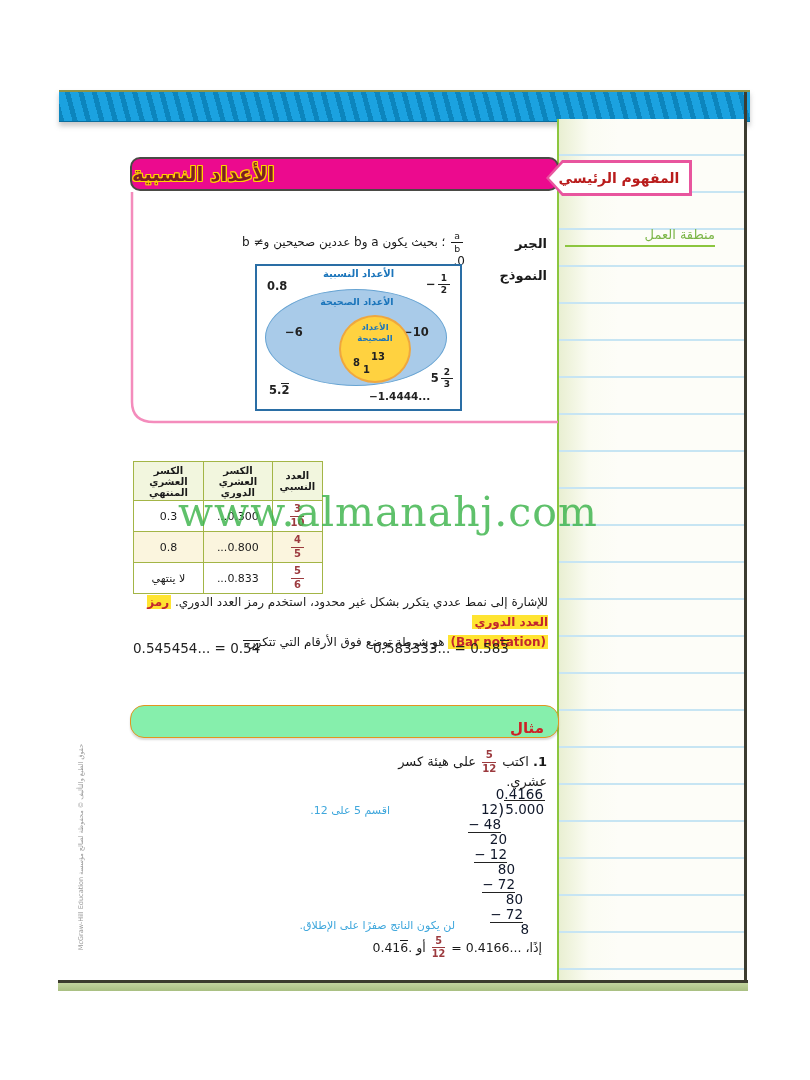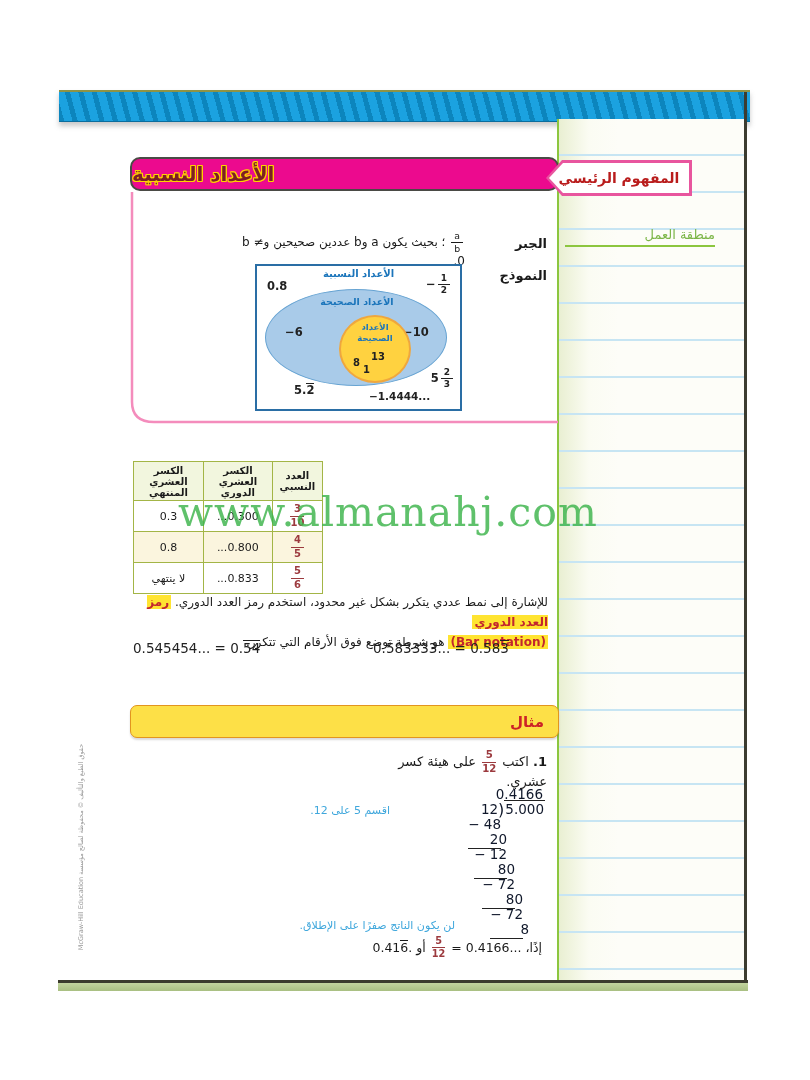--- a/index.html
+++ b/index.html
@@ -83,29 +83,29 @@
   .watermark{position:absolute;left:178px;top:488px;z-index:20;font-family:"DejaVu Serif",serif;
         font-size:41px;color:#3CB44B;opacity:.82;letter-spacing:1px;}
   
   .barnote{position:absolute;left:138px;top:593px;width:410px;font-size:12px;line-height:1.65;}
   .hl{background:#FFE431;color:#C3262E;font-weight:bold;padding:0 2px;}
   .eq{position:absolute;font-size:13.5px;color:#222;direction:ltr;}
   .eq-left{left:133px;top:640px;text-align:center;}
   .eq-right{left:373px;top:640px;}
   
   .ex-banner{position:absolute;left:130px;top:705px;width:429px;height:33px;box-sizing:border-box;
-        background:#fde047;border:1.5px solid #E2951F;border-radius:7px;
-        display:flex;align-items:center;direction:rtl;box-shadow:0 2px 2px rgba(0,0,0,.15);}
+        background:#86efac;border:1.5px solid #E2951F;border-radius:14px;
+        display:flex;align-items:flex-end;direction:rtl;box-shadow:0 2px 2px rgba(0,0,0,.15);}
   .ex-banner span{color:#CC2227;font-weight:bold;font-size:15px;margin-right:14px;}
   .prompt{position:absolute;left:377px;top:750px;width:170px;font-size:13px;direction:rtl;
         text-align:right;}
   .division{position:absolute;left:400px;top:787px;width:145px;text-align:right;
         font-size:13.5px;line-height:15px;color:#0f172a;}
   .dv-line{white-space:nowrap;}
-  .u{border-bottom:1.5px solid #222;padding-bottom:16px;}
+  .u{border-bottom:1.5px solid #222;padding-bottom:0;}
   .pr2{padding-right:2px;} .pr44{padding-right:44px;} .pr38{padding-right:38px;}
   .pr30{padding-right:30px;} .pr22{padding-right:22px;} .pr16{padding-right:16px;}
   .dv-bracket{font-size:16px;vertical-align:-1px;}
   .dv-dividend{border-top:1.6px solid #222;padding:0 1px;}
   .note{position:absolute;color:#3FA7DC;font-size:11px;direction:rtl;text-align:right;}
   .note1{left:250px;top:804px;width:140px;}
   .note2{left:255px;top:919px;width:200px;}
   .conclusion{position:absolute;left:278px;top:936px;width:264px;direction:rtl;
         display:flex;align-items:center;gap:4px;font-size:12.5px;justify-content:flex-start;}
   .conclusion .frac,.prompt .frac{color:#9C3A3E;font-weight:bold;}
@@ -165,21 +165,21 @@
     <span class="v-num" style="left:28px;top:59px;">−6</span>
     <span class="v-num" style="left:146px;top:59px;">−10</span>
     <div class="v-circle"></div>
     <div class="v-circle-label">
       <span>الأعداد</span><br>
       <span>الصحيحة</span>
     </div>
     <span class="v-num" style="left:96px;top:91px;font-size:10px;">8</span>
     <span class="v-num" style="left:114px;top:85px;font-size:10px;">13</span>
     <span class="v-num" style="left:106px;top:98px;font-size:10px;">1</span>
-    <span class="v-num" style="left:12px;top:117px;margin-left:25px;"><span>5.</span><span class="bar">2</span></span>
+    <span class="v-num" style="left:12px;top:117px;"><span>5.</span><span class="bar">2</span></span>
     <span class="v-num" style="left:112px;top:124px;font-size:10.5px;">−1.4444...</span>
     <span class="v-num" style="right:5px;top:102px;"><span>5</span><span class="frac">
           <span class="fnum">2</span>
           <span class="fden">3</span>
         </span></span>
   </div>
 
 
   <table class="rat-table">
     <tbody>

